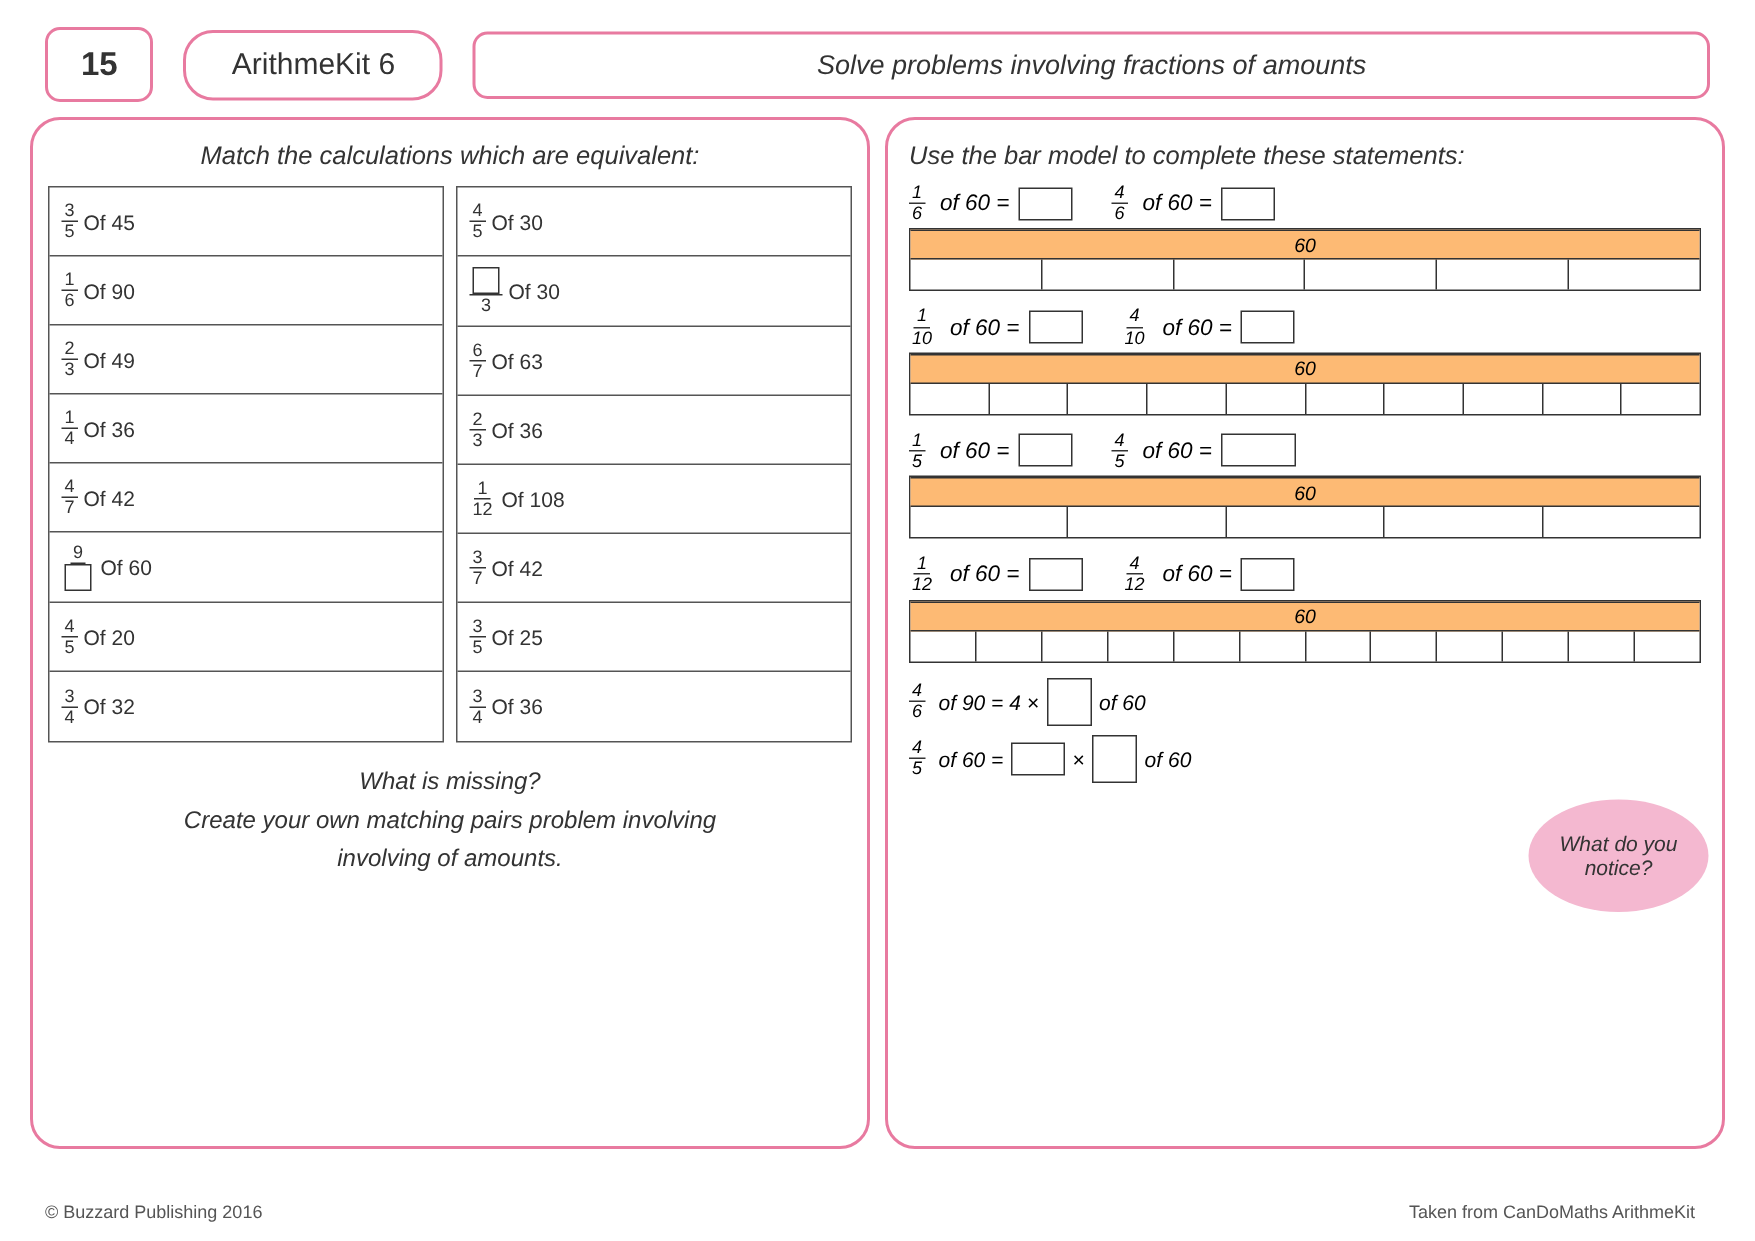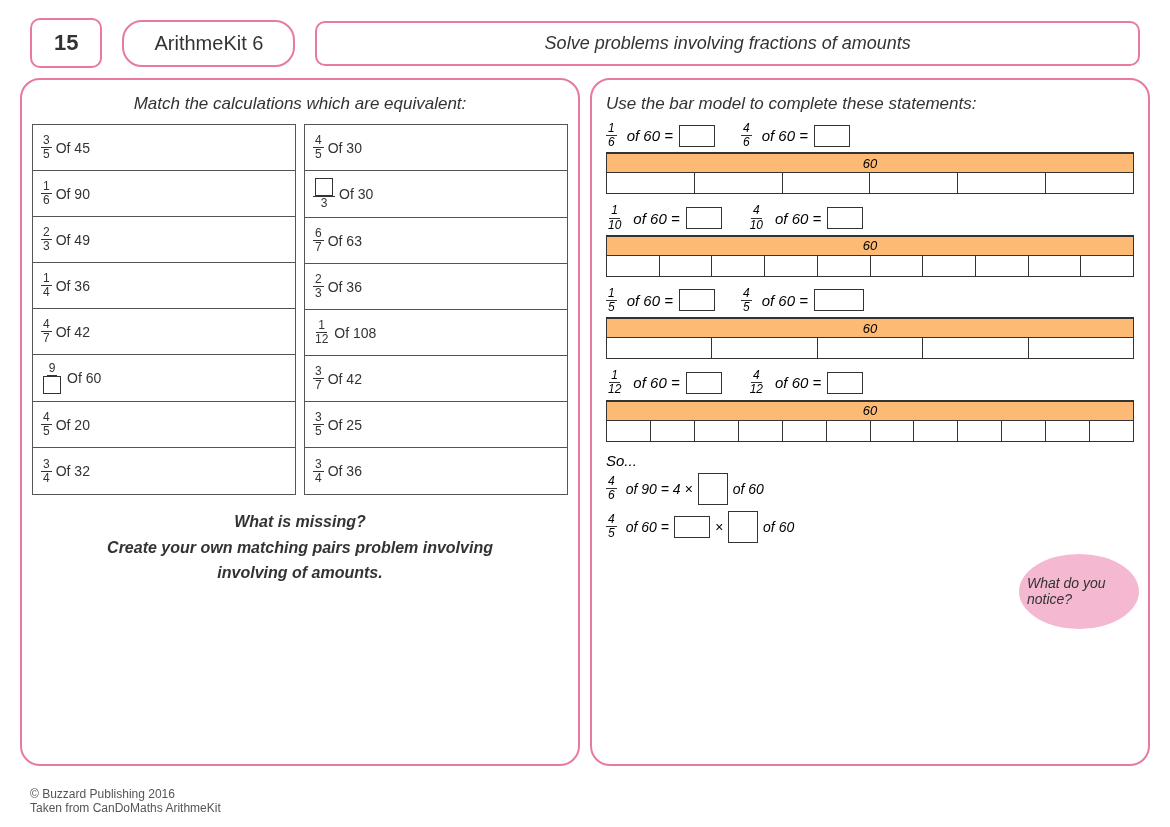--- a/index.html
+++ b/index.html
@@ -115,21 +115,20 @@
     }
 
     
     .left-bottom {
       margin-top: 14px;
       text-align: center;
       font-style: italic;
       font-size: 16px;
       color: #333;
       line-height: 1.6;
-      font-weight: bold;
     }
 
     
     .right-panel {
       border: 2px solid #e87aa0;
       border-radius: 20px;
       padding: 14px 14px;
       flex: 1;
     }
     .right-title {
@@ -214,26 +213,25 @@
       height: 32px;
       border: 1.5px solid #333;
       vertical-align: middle;
     }
 
     
     .footer {
       position: absolute;
       bottom: 12px;
       left: 30px;
-      right: 21px;
+      right: 40px;
       display: flex;
       justify-content: space-between;
       font-size: 12px;
       color: #555;
-      flex-direction: column;
     }
 
     .eq-part {
       font-style: italic;
     }
   </style>
 </head>
 <body>
 
 <div class="header">
@@ -493,21 +491,20 @@
           <div class="bar-whole-cell"></div>
           <div class="bar-whole-cell"></div>
           <div class="bar-whole-cell"></div>
           <div class="bar-whole-cell"></div>
           <div class="bar-whole-cell"></div>
         </div>
       </div>
     </div>
 
     <div class="so-section">
-      <div class="so-label">So...</div>
 
       <div class="so-eq-row">
         <span class="fraction eq-part">
             <span class="numer">4</span>
             <span class="denom">6</span>
           </span>
         <span>of 90 = 4 ×</span>
         <span class="tall-box"></span>
         <span>of 60</span>
       </div>
@@ -519,21 +516,21 @@
           </span>
         <span>of 60 =</span>
         <span class="answer-box"></span>
         <span>×</span>
         <span class="tall-box"></span>
         <span>of 60</span>
       </div>
     </div>
 
     <div style="position:relative;">
-      <div style="position:absolute; right:-5px; bottom:-80px; background:#f4b8d0; border-radius:50%; width:120px; height:75px; display:flex; align-items:center; justify-content:center; text-align:left; font-style:italic; font-size:14px; color:#333; padding:8px;">
+      <div style="position:absolute; right:-5px; bottom:-80px; background:#f4b8d0; border-radius:50%; width:120px; height:75px; display:flex; align-items:center; justify-content:center; text-align:center; font-style:italic; font-size:14px; color:#333; padding:8px;">
         <span>What do you notice?</span>
       </div>
     </div>
   </div>
 </div>
 
 <div class="footer">
   <span>© Buzzard Publishing 2016</span>
   <span>Taken from CanDoMaths ArithmeKit</span>
 </div>

